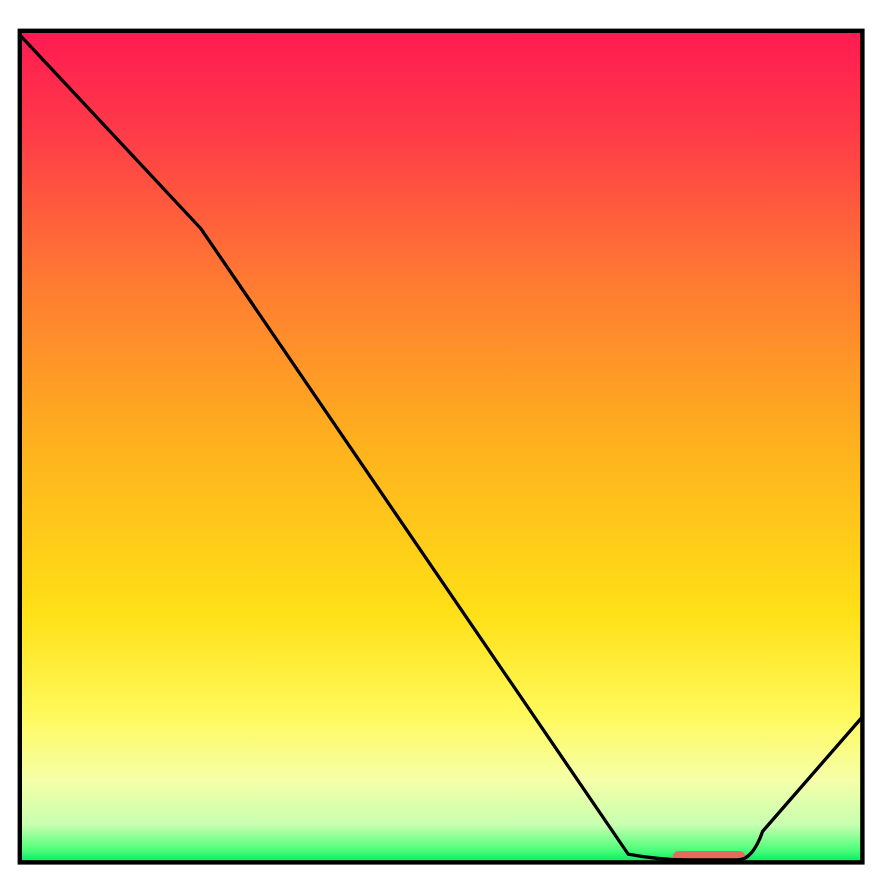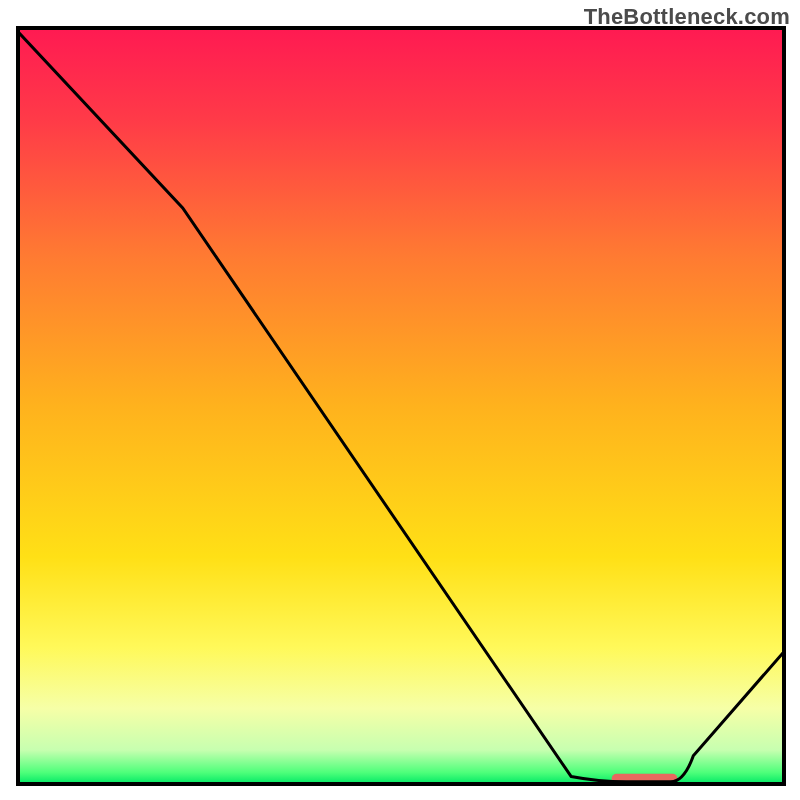--- a/index.html
+++ b/index.html
@@ -27,21 +27,20 @@
     font-weight: 600;
     color: #4b4b4b;
     letter-spacing: 0.2px;
     user-select: none;
   }
 </style>
 </head>
 <body>
 
 <div class="wrap">
-  <div class="watermark">TheBottleneck.com</div>
 
   <svg id="plot" width="800" height="800" viewBox="0 0 800 800">
     <defs>
       <linearGradient id="bg-grad" x1="0" y1="0" x2="0" y2="1">
           <stop offset="0%" stop-color="#ff1a52"></stop>
           <stop offset="12%" stop-color="#ff3a48"></stop>
           <stop offset="30%" stop-color="#ff7a32"></stop>
           <stop offset="50%" stop-color="#ffb21d"></stop>
           <stop offset="70%" stop-color="#ffe016"></stop>
           <stop offset="82%" stop-color="#fff95a"></stop>

